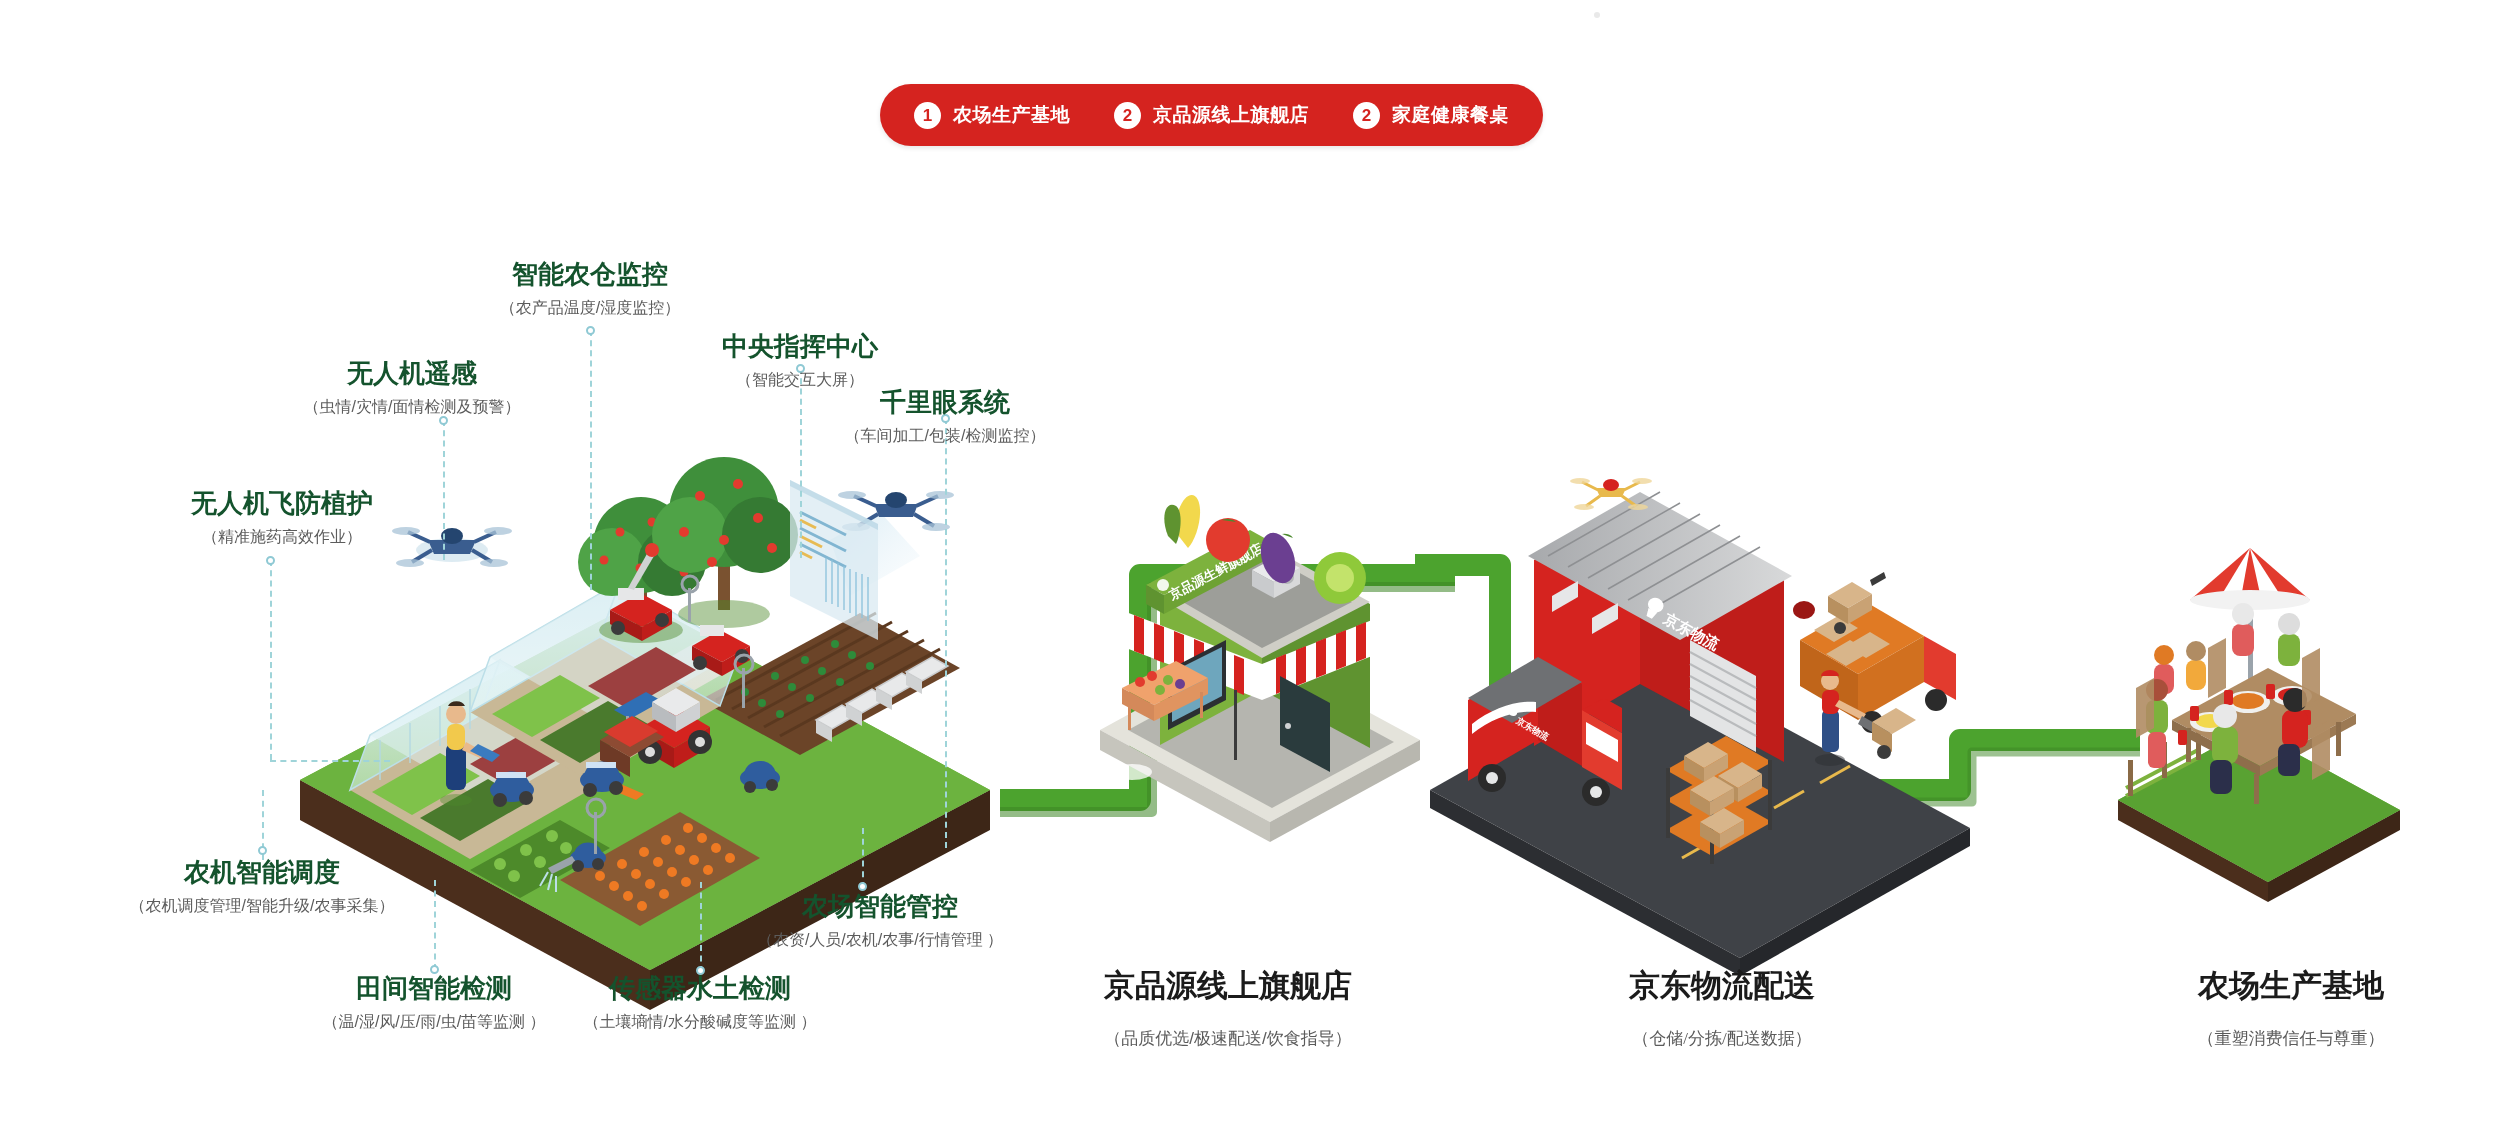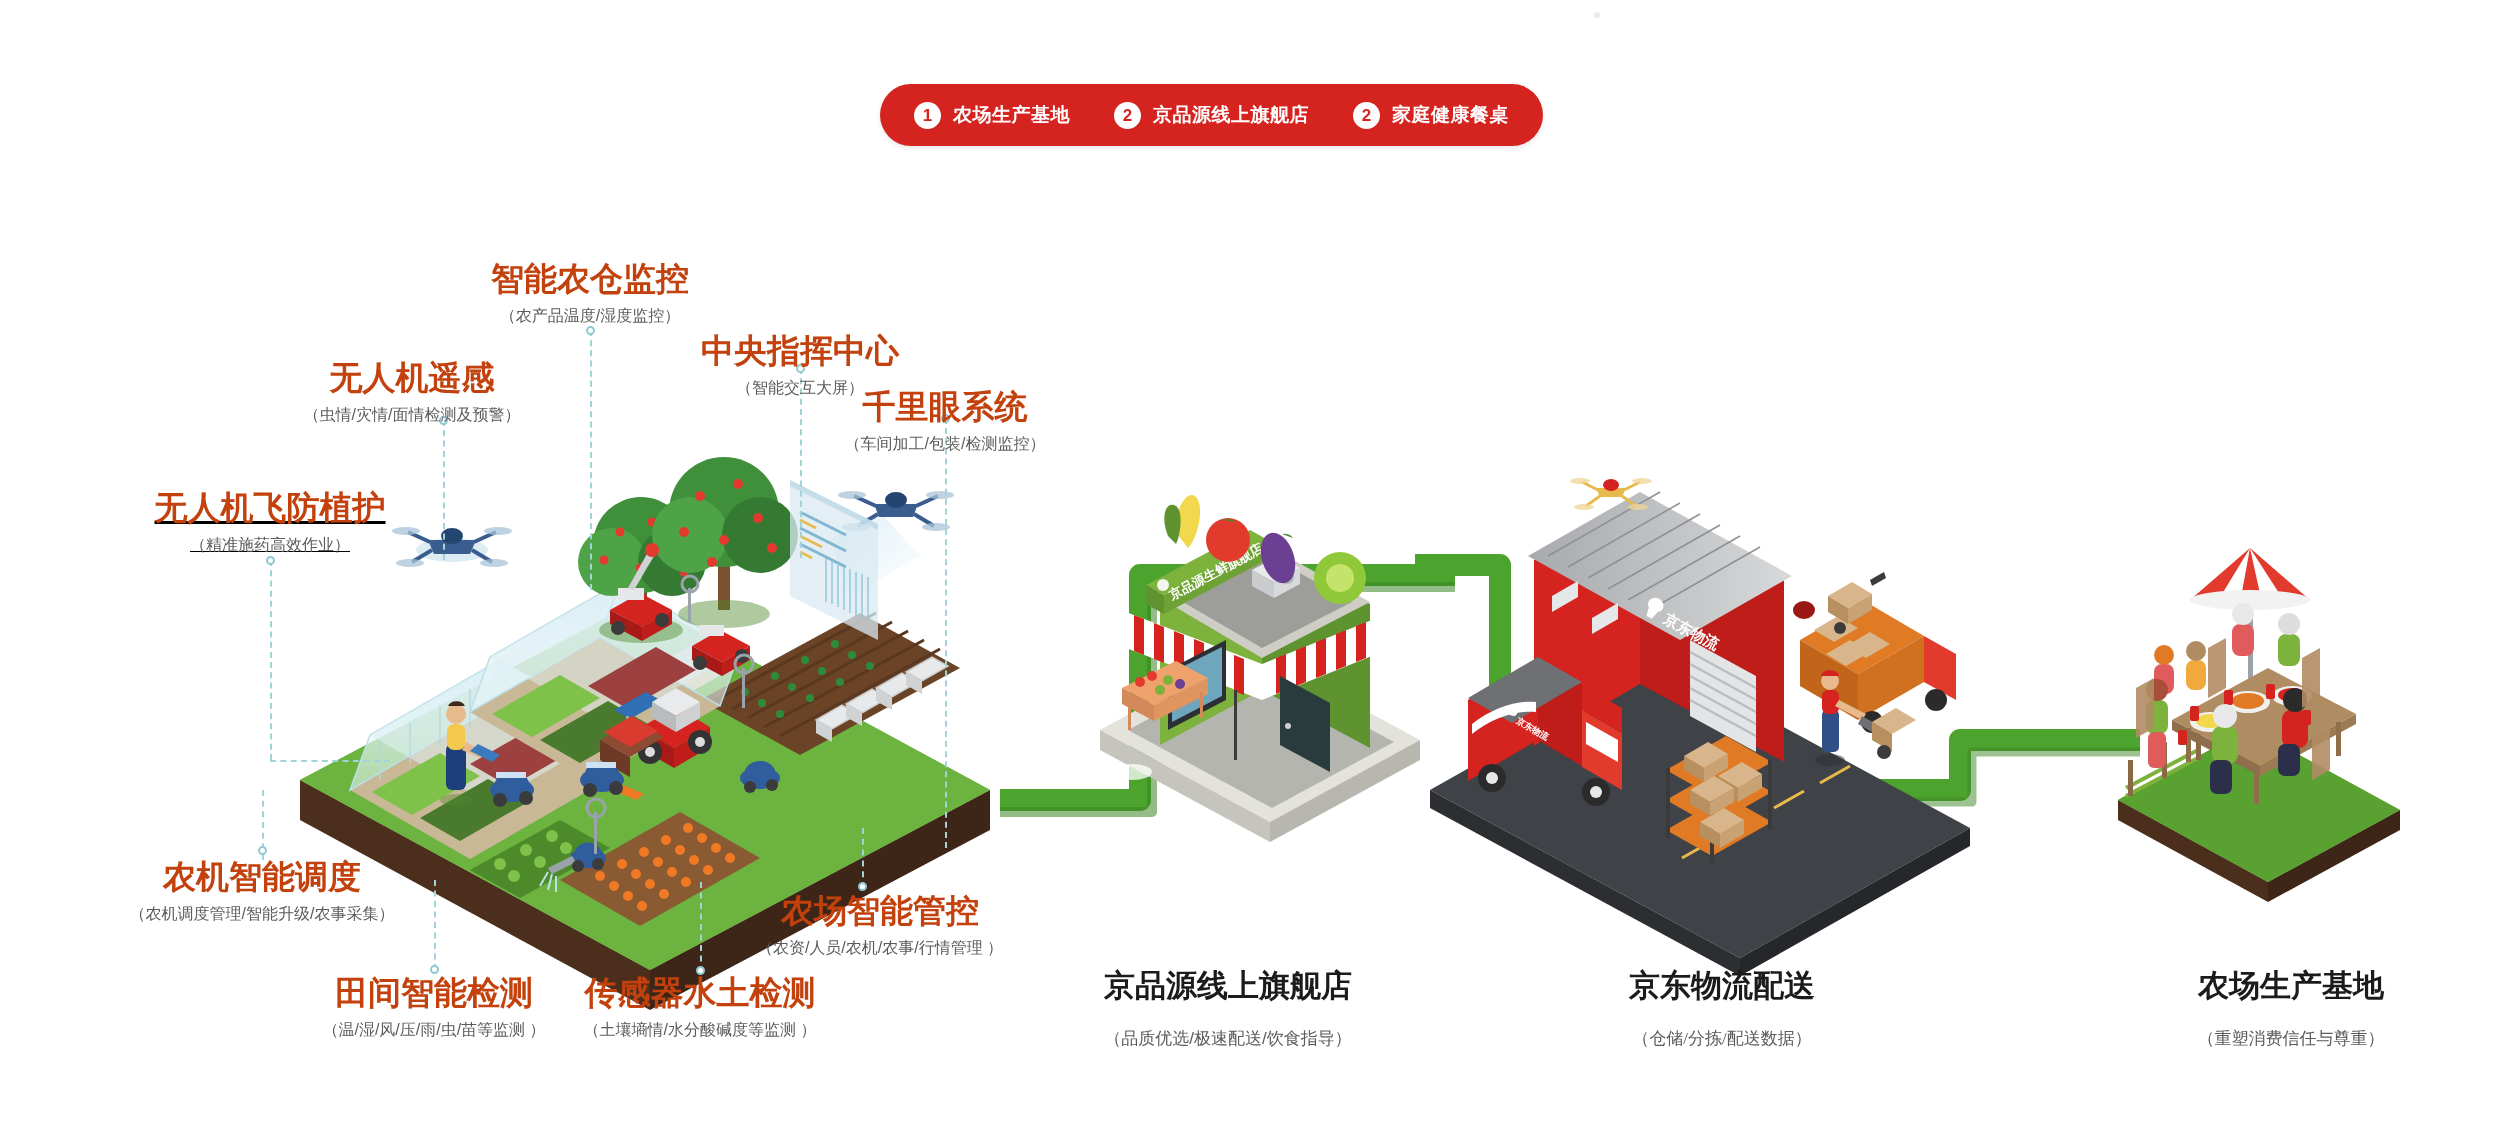--- a/index.html
+++ b/index.html
@@ -31,21 +31,21 @@
     background: #ffffff; color: #d5231f;
     font-size: 17px; font-weight: bold;
     display: flex; align-items: center; justify-content: center;
     line-height: 1;
   }
   .nav-label { color: #ffffff; font-size: 19px; font-weight: bold; letter-spacing: .5px; white-space: nowrap; }
 
   
   .callout { position: absolute; text-align: center; white-space: nowrap; }
   .callout .ttl {
-    font-size: 33px; font-weight: bold; color: #c2410c; line-height: 1.25; text-align: center;
+    font-size: 26px; font-weight: bold; color: #14532d; line-height: 1.25; text-align: center;
   }
   .callout .sub {
     font-size: 16px; color: #5c5c5c; line-height: 1.5; margin-top: 5px;
   }
 
   
   .leader { position: absolute; }
   .leader.v {
     width: 0; border-left: 2px dashed #9fd4d9;
   }
@@ -786,21 +786,21 @@
   <div class="callout" style="left:800px; top:305px; transform:translateX(-50%);margin-top:25px;">
     <div class="ttl">中央指挥中心</div>
     <div class="sub">（智能交互大屏）</div>
   </div>
 
   <div class="callout" style="left:945px; top:386px; transform:translateX(-50%);">
     <div class="ttl">千里眼系统</div>
     <div class="sub">（车间加工/包装/检测监控）</div>
   </div>
 
-  <div class="callout" style="left:270px; top:487px; transform:translateX(-50%);text-decoration:underline;">
+  <div class="callout" style="left:282px; top:487px; transform:translateX(-50%);">
     <div class="ttl">无人机飞防植护</div>
     <div class="sub">（精准施药高效作业）</div>
   </div>
 
   <div class="callout" style="left:434px; top:972px; transform:translateX(-50%);">
     <div class="ttl">田间智能检测</div>
     <div class="sub">（温/湿/风/压/雨/虫/苗等监测 ）</div>
   </div>
 
   <div class="callout" style="left:262px; top:856px; transform:translateX(-50%);">

